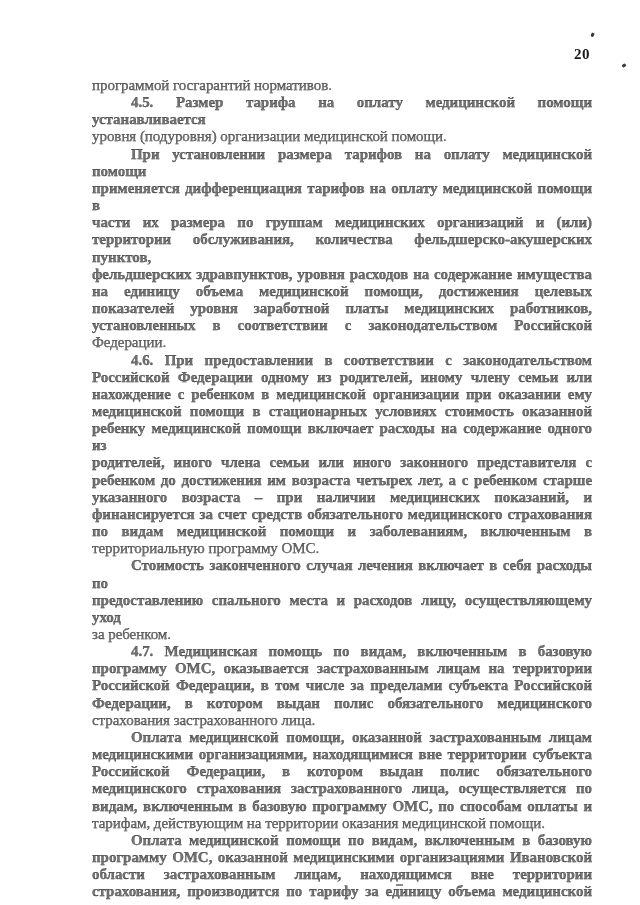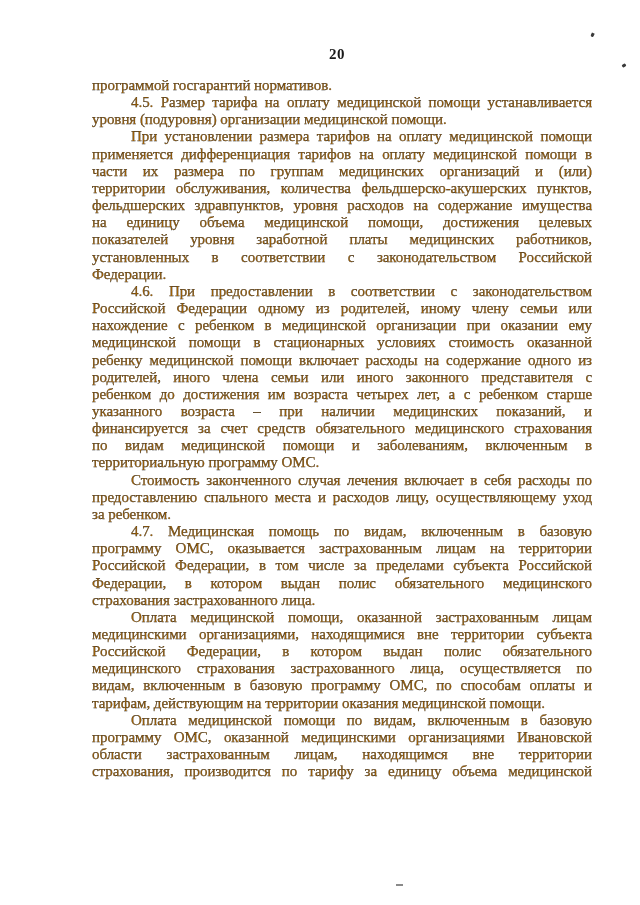--- a/index.html
+++ b/index.html
@@ -10,47 +10,47 @@
   .page {
     position: relative;
     width: 640px;
     height: 905px;
     background: #ffffff;
     overflow: hidden;
     font-family: "Liberation Serif", "DejaVu Serif", serif;
   }
   .page-number {
     position: absolute;
-    left: 92px;
+    left: 100px;
     top: 46px;
     width: 490px;
-    text-align: center;
+    text-align: right;
     font-size: 15px;
     font-weight: 600;
     color: #1a1a1a;
     letter-spacing: 0.5px;
   }
   .text-column {
     position: absolute;
     left: 92px;
     top: 77px;
     width: 500px;
-    color: #a16207;
+    color: #737373;
     font-size: 15px;
     line-height: 17.15px;
     letter-spacing: -0.05px;
     -webkit-text-stroke: 0.25px #1a1a1a;
   }
   .paragraph { margin: 0; }
   .line {
     text-align: justify;
     text-align-last: left;
     min-height: 17.15px;
   }
-  .line.fill { text-align-last: justify; }
+  .line.fill { text-align-last: justify; font-weight: bold; }
   .line.indent { text-indent: 39px; }
   
   .speck {
     position: absolute;
     background: #3a3a3a;
   }
   .speck-1 {
     left: 591px; top: 33px;
     width: 3px; height: 4px;
     border-radius: 0 0 2px 2px;

